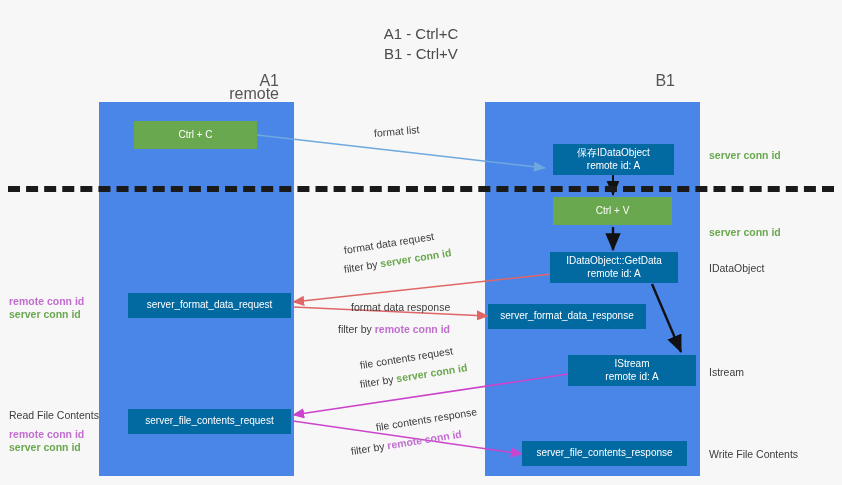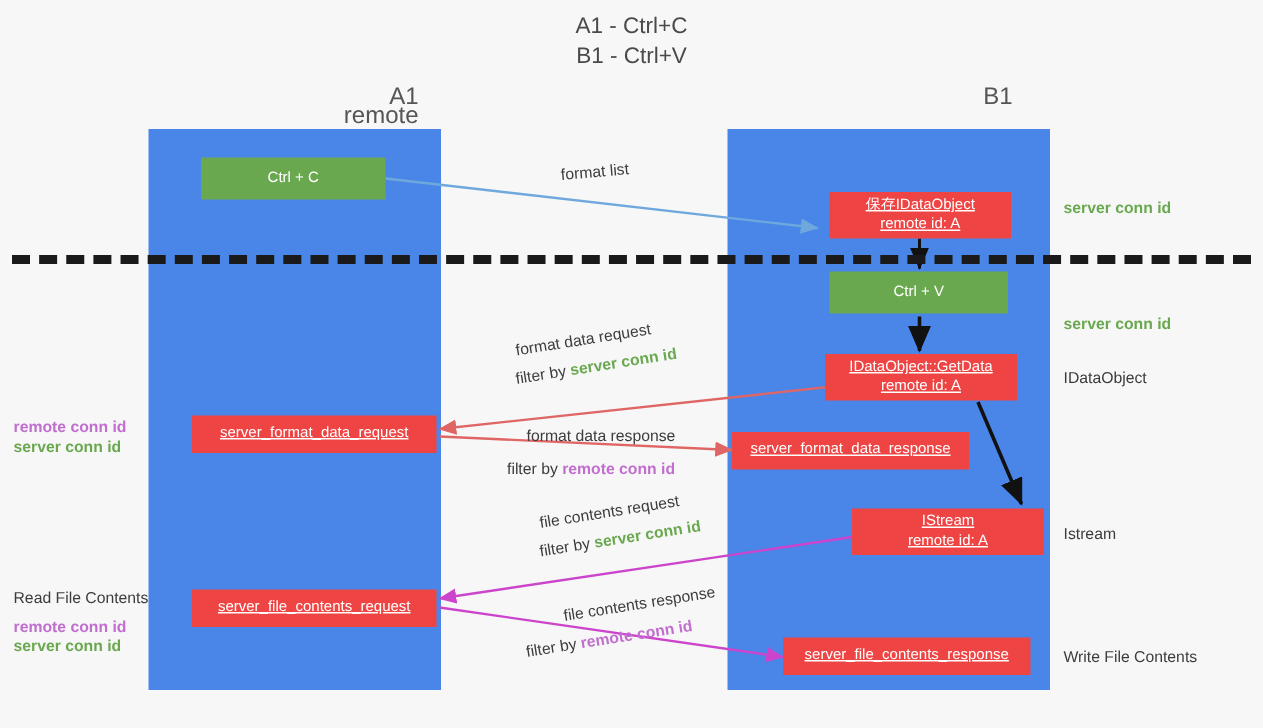--- a/index.html
+++ b/index.html
@@ -10,21 +10,21 @@
   body {
     width: 842px;
     height: 485px;
     position: relative;
     overflow: hidden;
     font-family: "Liberation Sans", sans-serif;
     color: #3c3c3c;
   }
   #stage {
     position: absolute;
-    left: 0; top: 0;
+    left: 0; top: 16px;
     width: 842px;
     height: 362px;
     background: #f7f7f7;
   }
   .abs { position: absolute; }
 
   
   .title {
     top: 8px;
     left: 0;
@@ -70,21 +70,21 @@
     font-size: 10px;
     line-height: 12.5px;
     text-align: center;
     display: flex;
     flex-direction: column;
     align-items: center;
     justify-content: center;
     padding: 2px 4px;
   }
   .node.green { background: #6aa84f; }
-  .node.orange { background: #ef4444; text-decoration: underline; }
+  .node.orange { background: #0369a1; }
   .node .l2 { display: block; }
 
   
   .lbl {
     font-size: 10.5px;
     line-height: 13px;
     color: #3c3c3c;
     white-space: nowrap;
   }
   .lbl.green { color: #6aa84f; font-weight: bold; }

